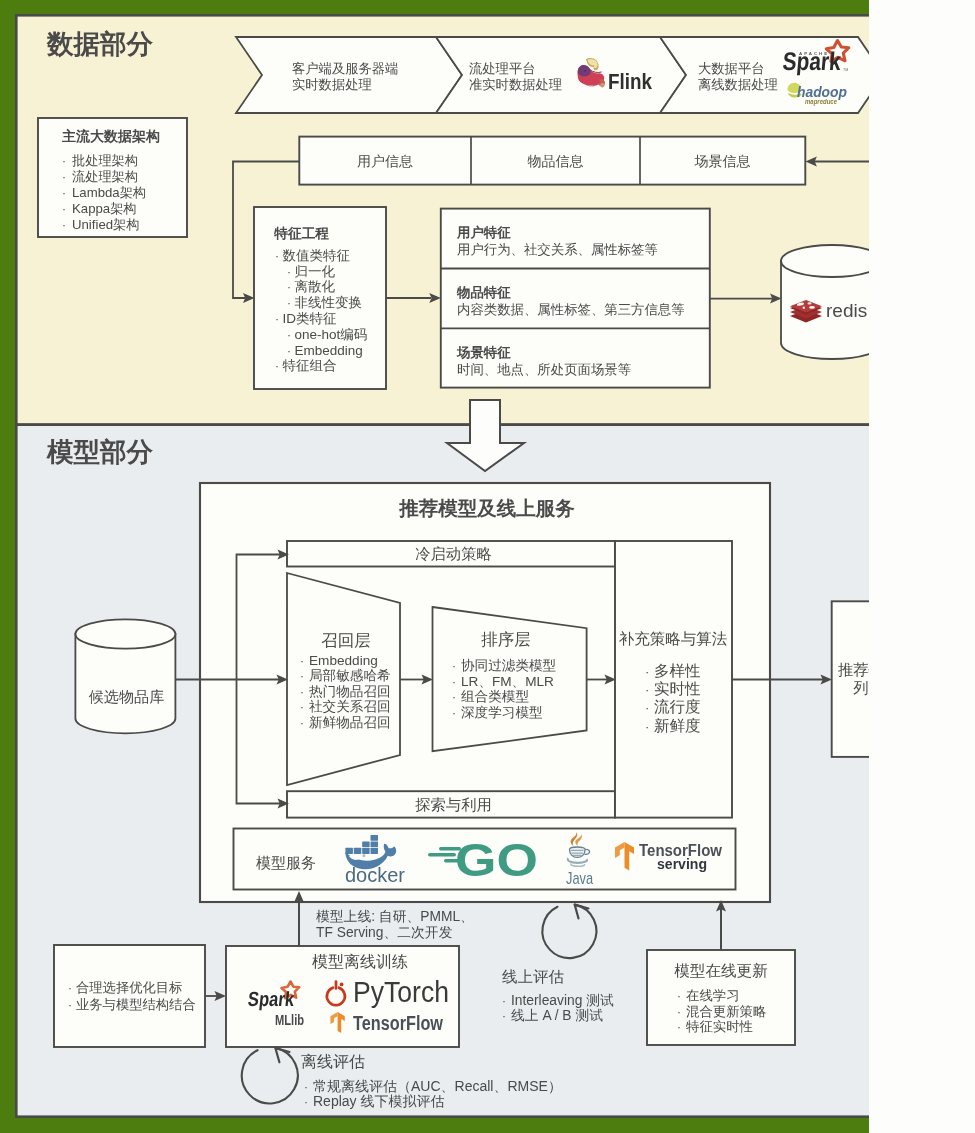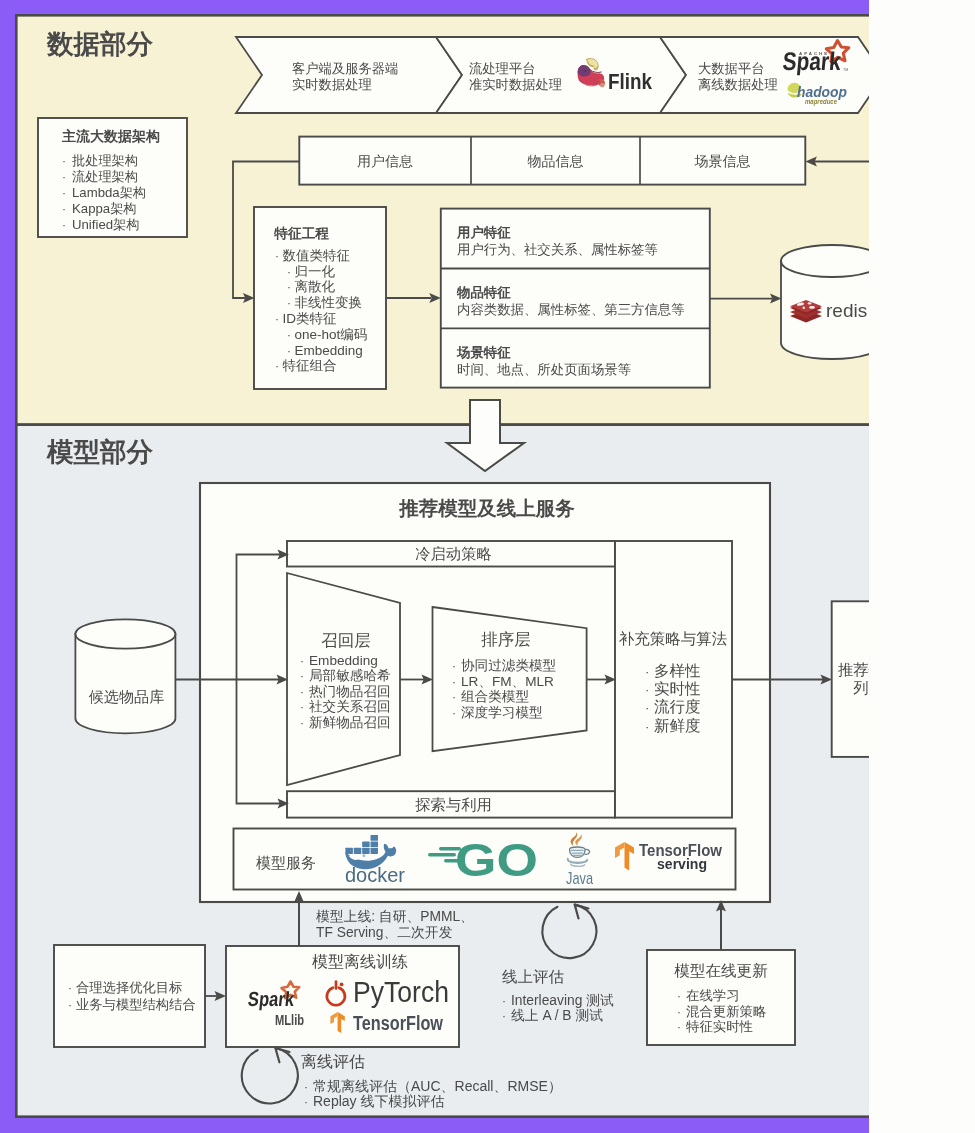--- a/index.html
+++ b/index.html
@@ -1,16 +1,16 @@
 <!DOCTYPE html>
 <html><head>
 <meta charset="utf-8">
 <style>
   html,body{margin:0;padding:0;background:#fdfdfb;}
-  #page{position:relative;width:869px;height:1133px;overflow:hidden;background:#8b5cf6;}
+  #page{position:relative;width:869px;height:1133px;overflow:hidden;background:#4d7c0f;}
   svg{display:block;}
   text{font-family:"Liberation Sans",sans-serif;fill:#4a4a4a;}
 </style>
 </head>
 <body>
 
 <div id="page">
 <svg width="975" height="1133" viewBox="0 0 975 1133">
 <defs>
 

